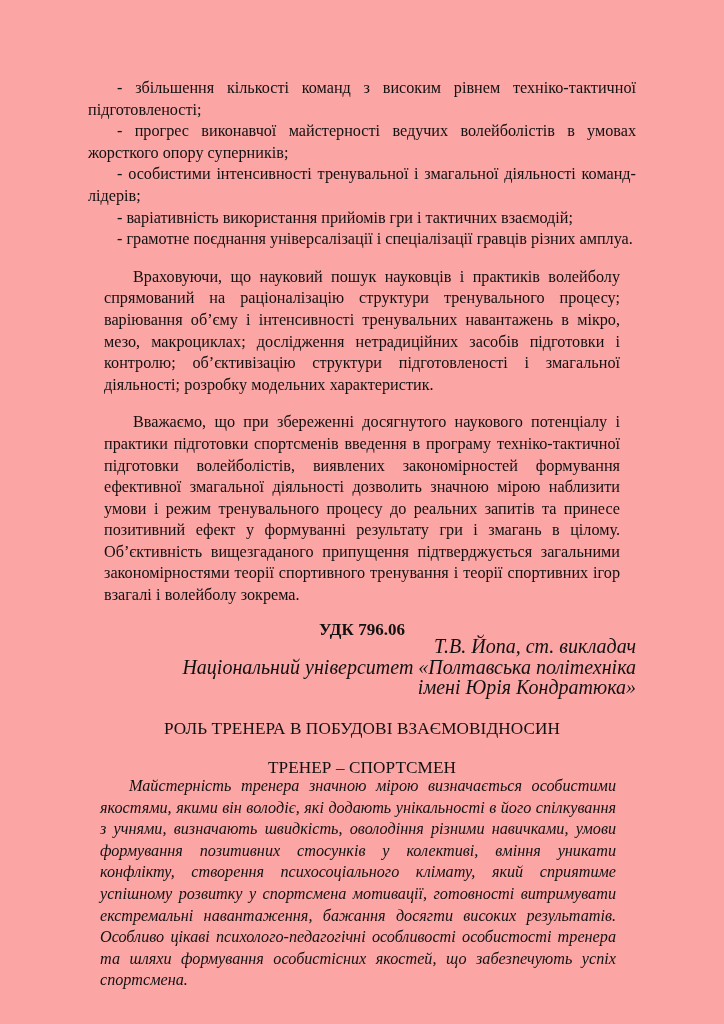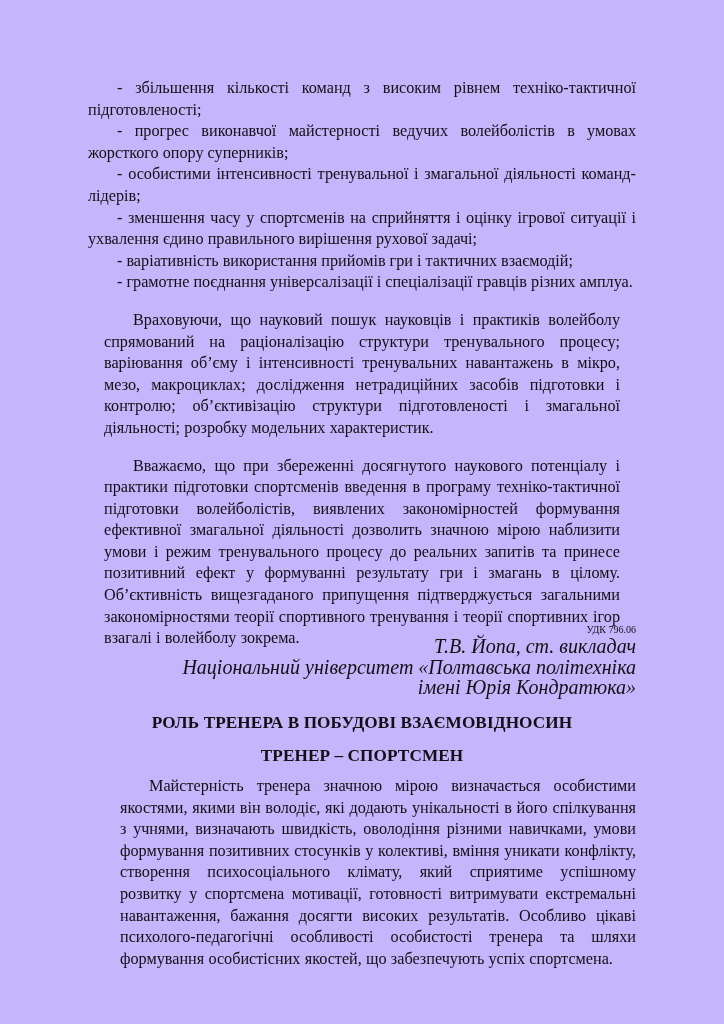--- a/index.html
+++ b/index.html
@@ -15,21 +15,21 @@
     font-family: "Liberation Serif", "DejaVu Serif", serif;
     color: #111111;
     overflow: hidden;
   }
 
   .page {
     position: absolute;
     left: 0; top: 0;
     width: 724px;
     height: 1024px;
-    background: #c4b5fd;
+    background: #fca5a5;
   }
 
   .content {
     position: absolute;
     left: 88px;
     top: 78px;
     width: 548px;
   }
 
   
@@ -55,24 +55,24 @@
   }
 
   
   .udc-block {
     position: absolute;
     left: 88px;
     top: 620px;
     width: 548px;
   }
   .udc {
-    font-size: 10px;
+    font-size: 17px;
     line-height: 20px;
-    font-weight: normal;
-    text-align: right;
+    font-weight: bold;
+    text-align: center;
     margin: 0;
   }
 
   
   .author-block {
     position: absolute;
     left: 88px;
     top: 636px;
     width: 548px;
     text-align: right;
@@ -88,31 +88,32 @@
   .title-block {
     position: absolute;
     left: 88px;
     top: 702px;
     width: 548px;
     text-align: center;
   }
   .title-line {
     font-size: 17.2px;
     line-height: 25px;
-    font-weight: bold;
+    font-weight: normal;
     letter-spacing: 0.1px;
-    margin: 8px;
+    margin: 14px;
   }
 
   
   .abstract-block {
     position: absolute;
-    left: 104px;
+    left: 84px;
     top: 760px;
     width: 548px;
+    font-style: italic;
   }
 
   
   .footer {
     position: absolute;
     left: 0;
     top: 950px;
     width: 724px;
     text-align: center;
   }
@@ -126,21 +127,20 @@
 </head>
 <body>
 
 <div class="page">
 
   <div class="content">
 
     <p class="bullet">-  збільшення  кількості  команд  з  високим  рівнем  техніко-тактичної підготовленості;</p>
     <p class="bullet">-  прогрес  виконавчої  майстерності  ведучих  волейболістів  в  умовах жорсткого опору суперників;</p>
     <p class="bullet">-  особистими  інтенсивності  тренувальної  і  змагальної  діяльності команд-лідерів;</p>
-    <p class="bullet">-  зменшення  часу  у  спортсменів  на  сприйняття  і  оцінку  ігрової ситуації і ухвалення єдино правильного вирішення рухової задачі;</p>
     <p class="bullet">-  варіативність використання прийомів гри і тактичних взаємодій;</p>
     <p class="bullet">-  грамотне  поєднання  універсалізації  і  спеціалізації  гравців  різних амплуа.</p>
 
     <p class="para indent">Враховуючи,  що  науковий  пошук  науковців  і  практиків  волейболу спрямований  на  раціоналізацію  структури  тренувального  процесу; варіювання об’єму і інтенсивності тренувальних навантажень в мікро, мезо,  макроциклах;  дослідження  нетрадиційних  засобів    підготовки  і контролю;  об’єктивізацію  структури  підготовленості  і  змагальної діяльності; розробку модельних характеристик.</p>
     <p class="para indent">Вважаємо,  що  при  збереженні  досягнутого  наукового  потенціалу  і практики підготовки спортсменів введення в програму техніко-тактичної підготовки  волейболістів,  виявлених  закономірностей  формування ефективної змагальної діяльності  дозволить значною мірою наблизити умови  і  режим  тренувального  процесу  до  реальних  запитів  та  принесе позитивний  ефект  у  формуванні  результату  гри  і  змагань  в  цілому. Об’єктивність  вищезгаданого  припущення  підтверджується  загальними закономірностями теорії спортивного тренування і теорії спортивних ігор взагалі і волейболу зокрема.</p>
 
   </div>
 
   <div class="udc-block">
     <p class="udc">УДК 796.06</p>

